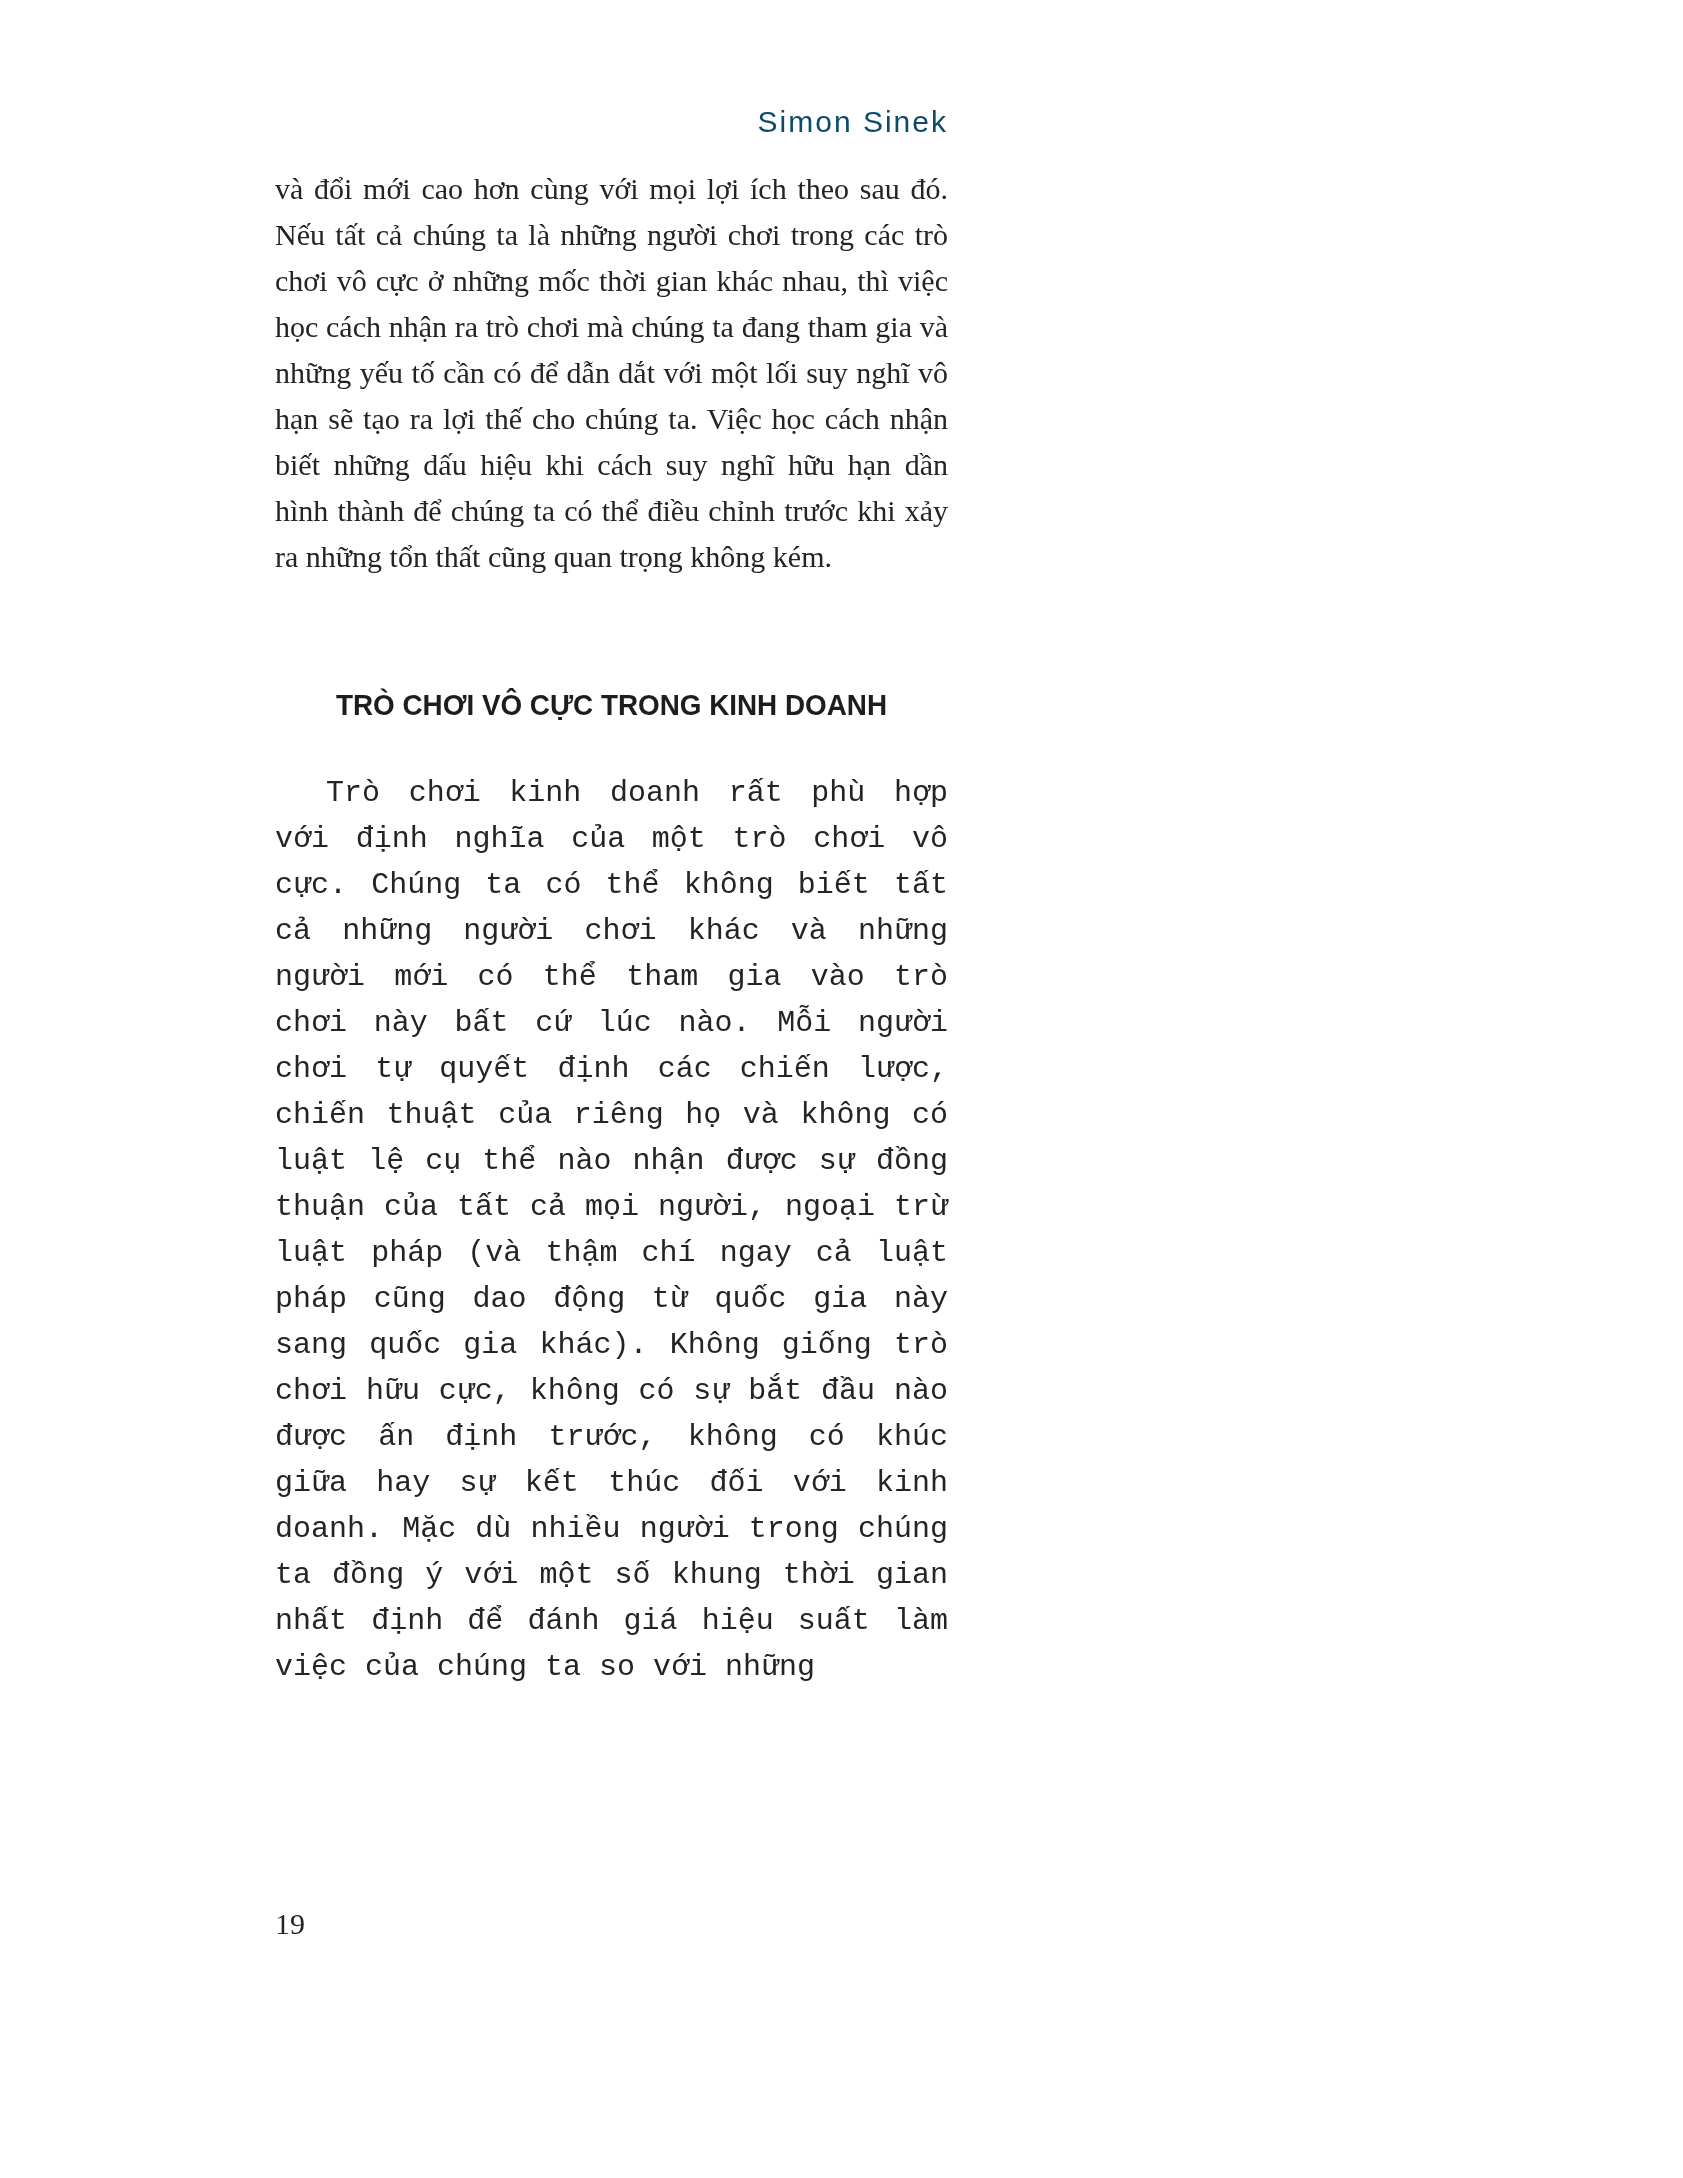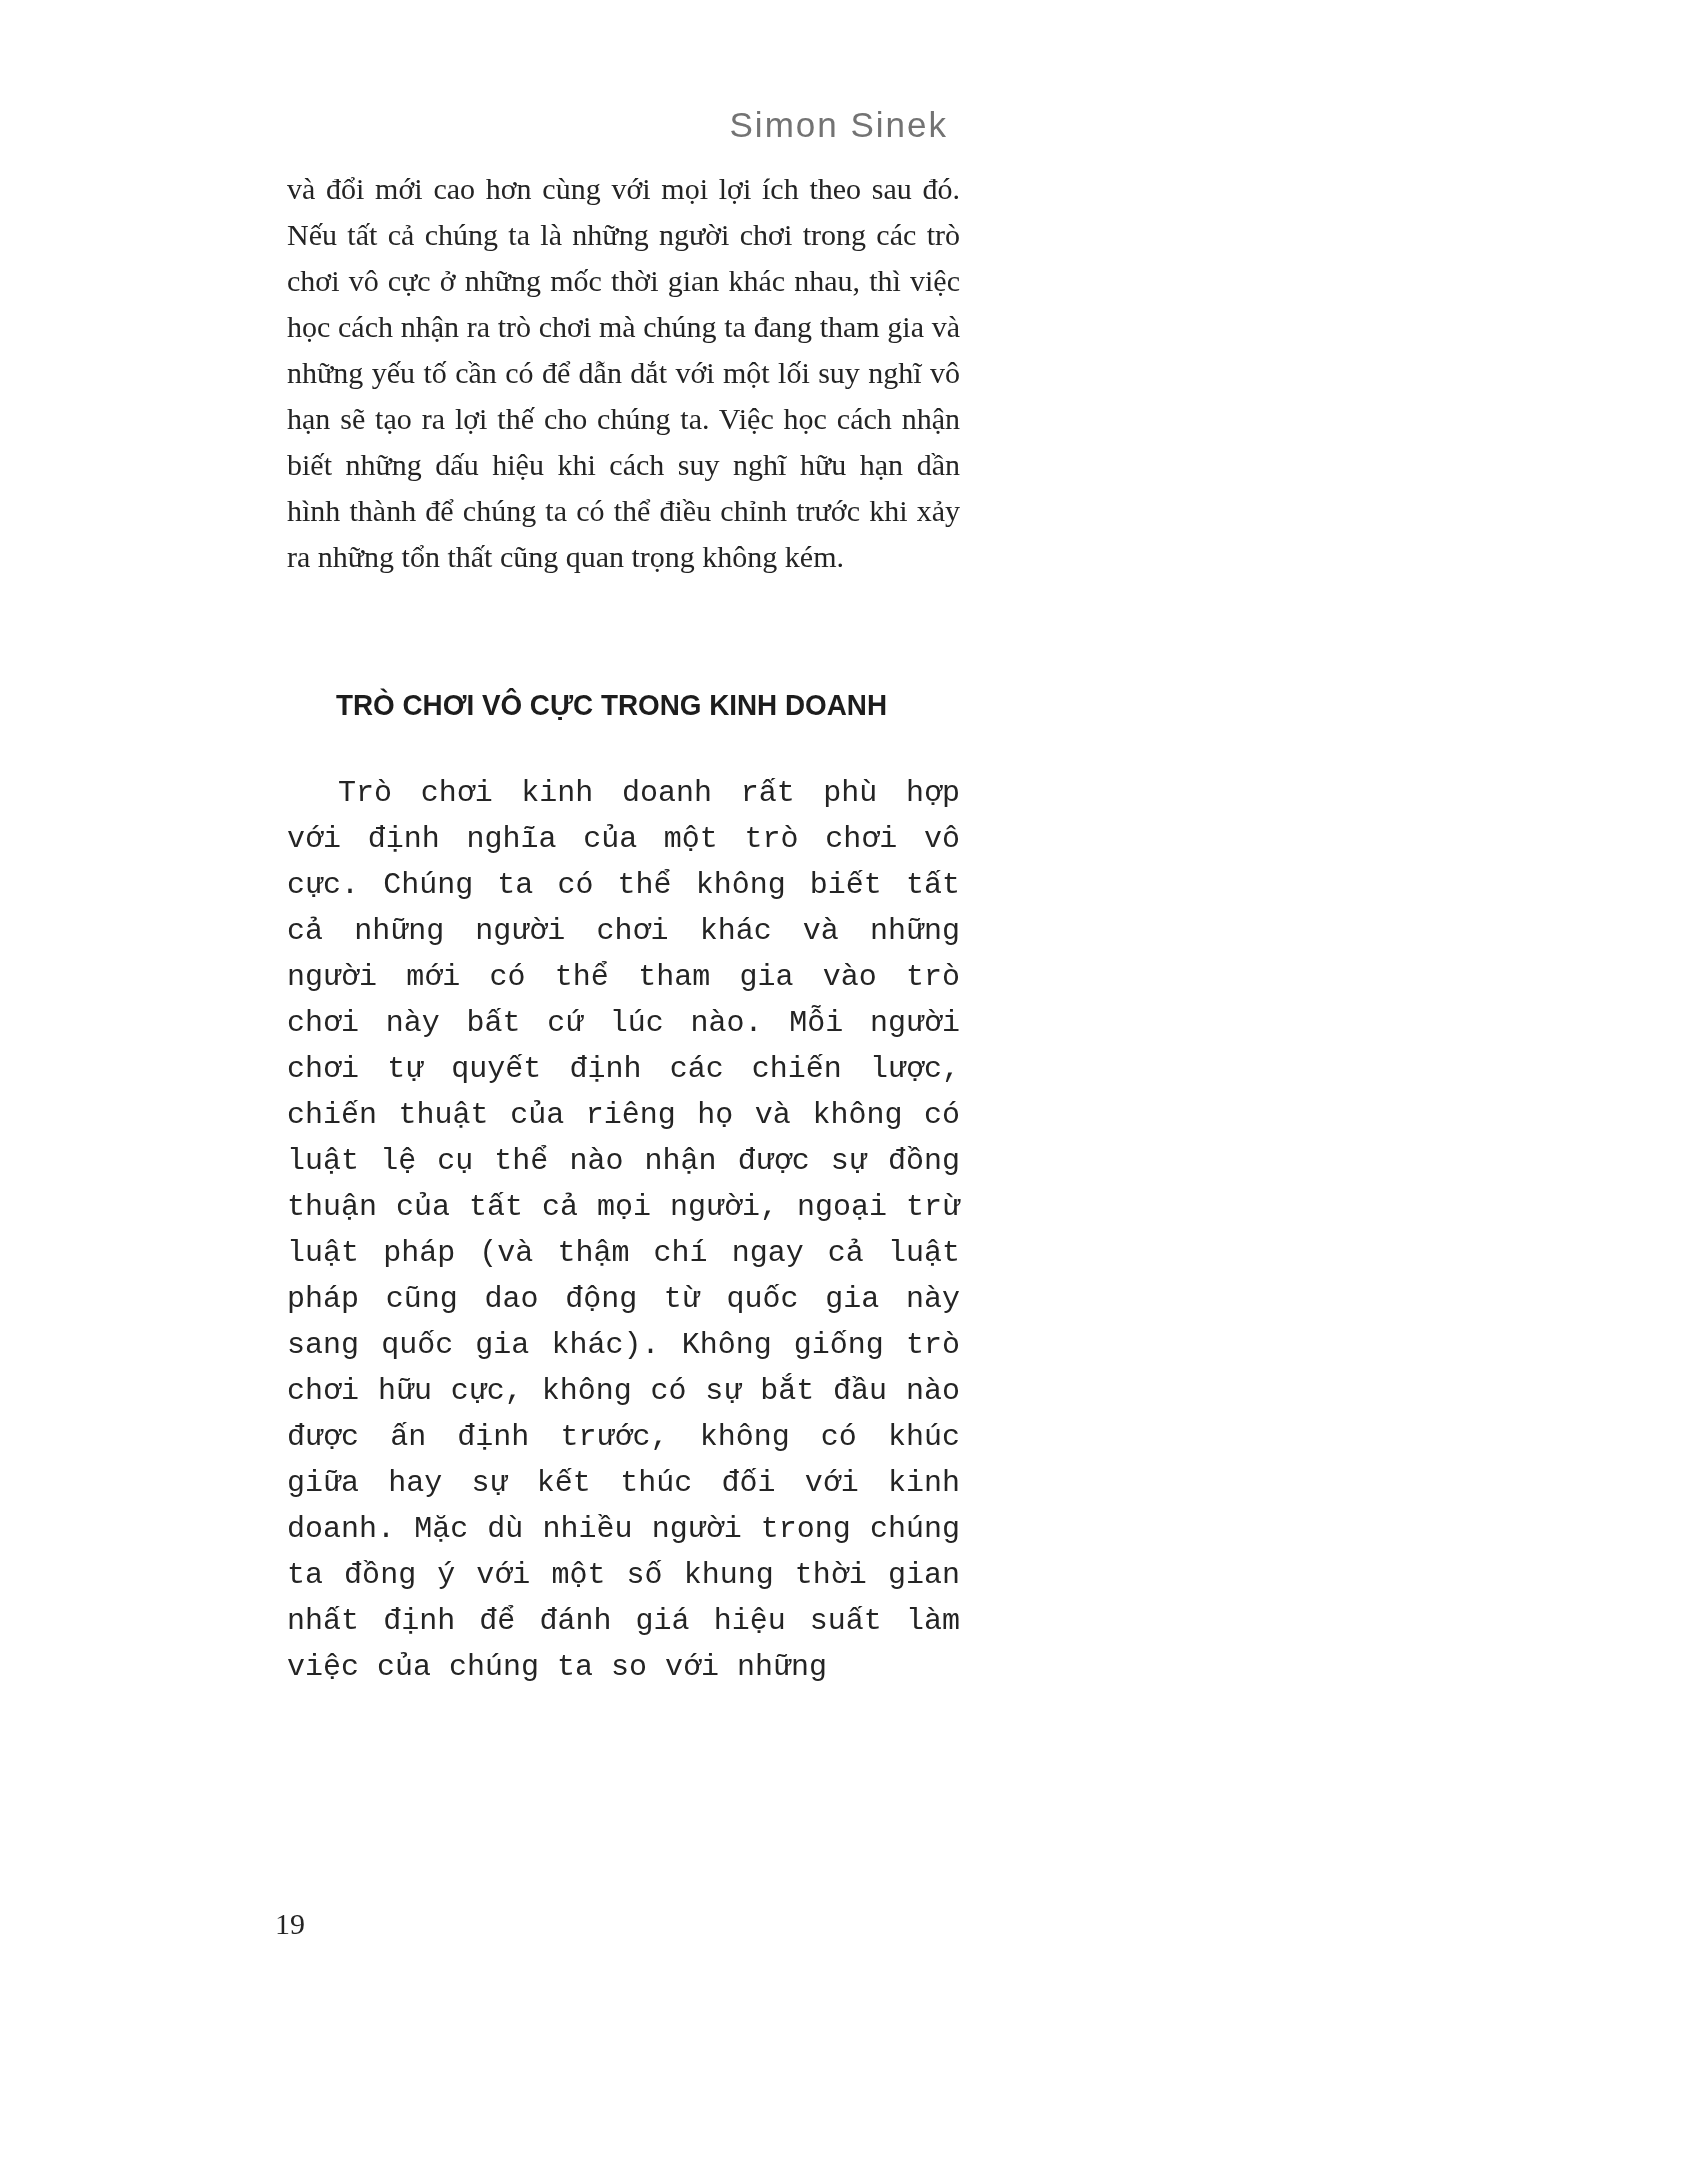--- a/index.html
+++ b/index.html
@@ -16,35 +16,34 @@
     font-family: "Liberation Serif", "DejaVu Serif", serif;
     color: #232323;
   }
   .running-header {
     position: absolute;
     top: 105px;
     left: 275px;
     width: 673px;
     text-align: right;
     font-family: "Liberation Sans", "DejaVu Sans", sans-serif;
-    font-size: 35px;
+    font-size: 30px;
     font-weight: 400;
     letter-spacing: 2px;
-    color: #737373;
+    color: #0c4a6e;
   }
   .body-para {
     position: absolute;
     left: 275px;
     width: 673px;
     font-size: 30px;
     line-height: 46px;
     text-align: justify;
     text-justify: inter-word;
     color: #242424;
-    margin-left: 12px;
   }
   .para-1 {
     top: 166px;
   }
   .para-2 {
     top: 770px;
     text-indent: 51px;
     font-family: Liberation Mono, monospace;
   }
   .section-heading {

